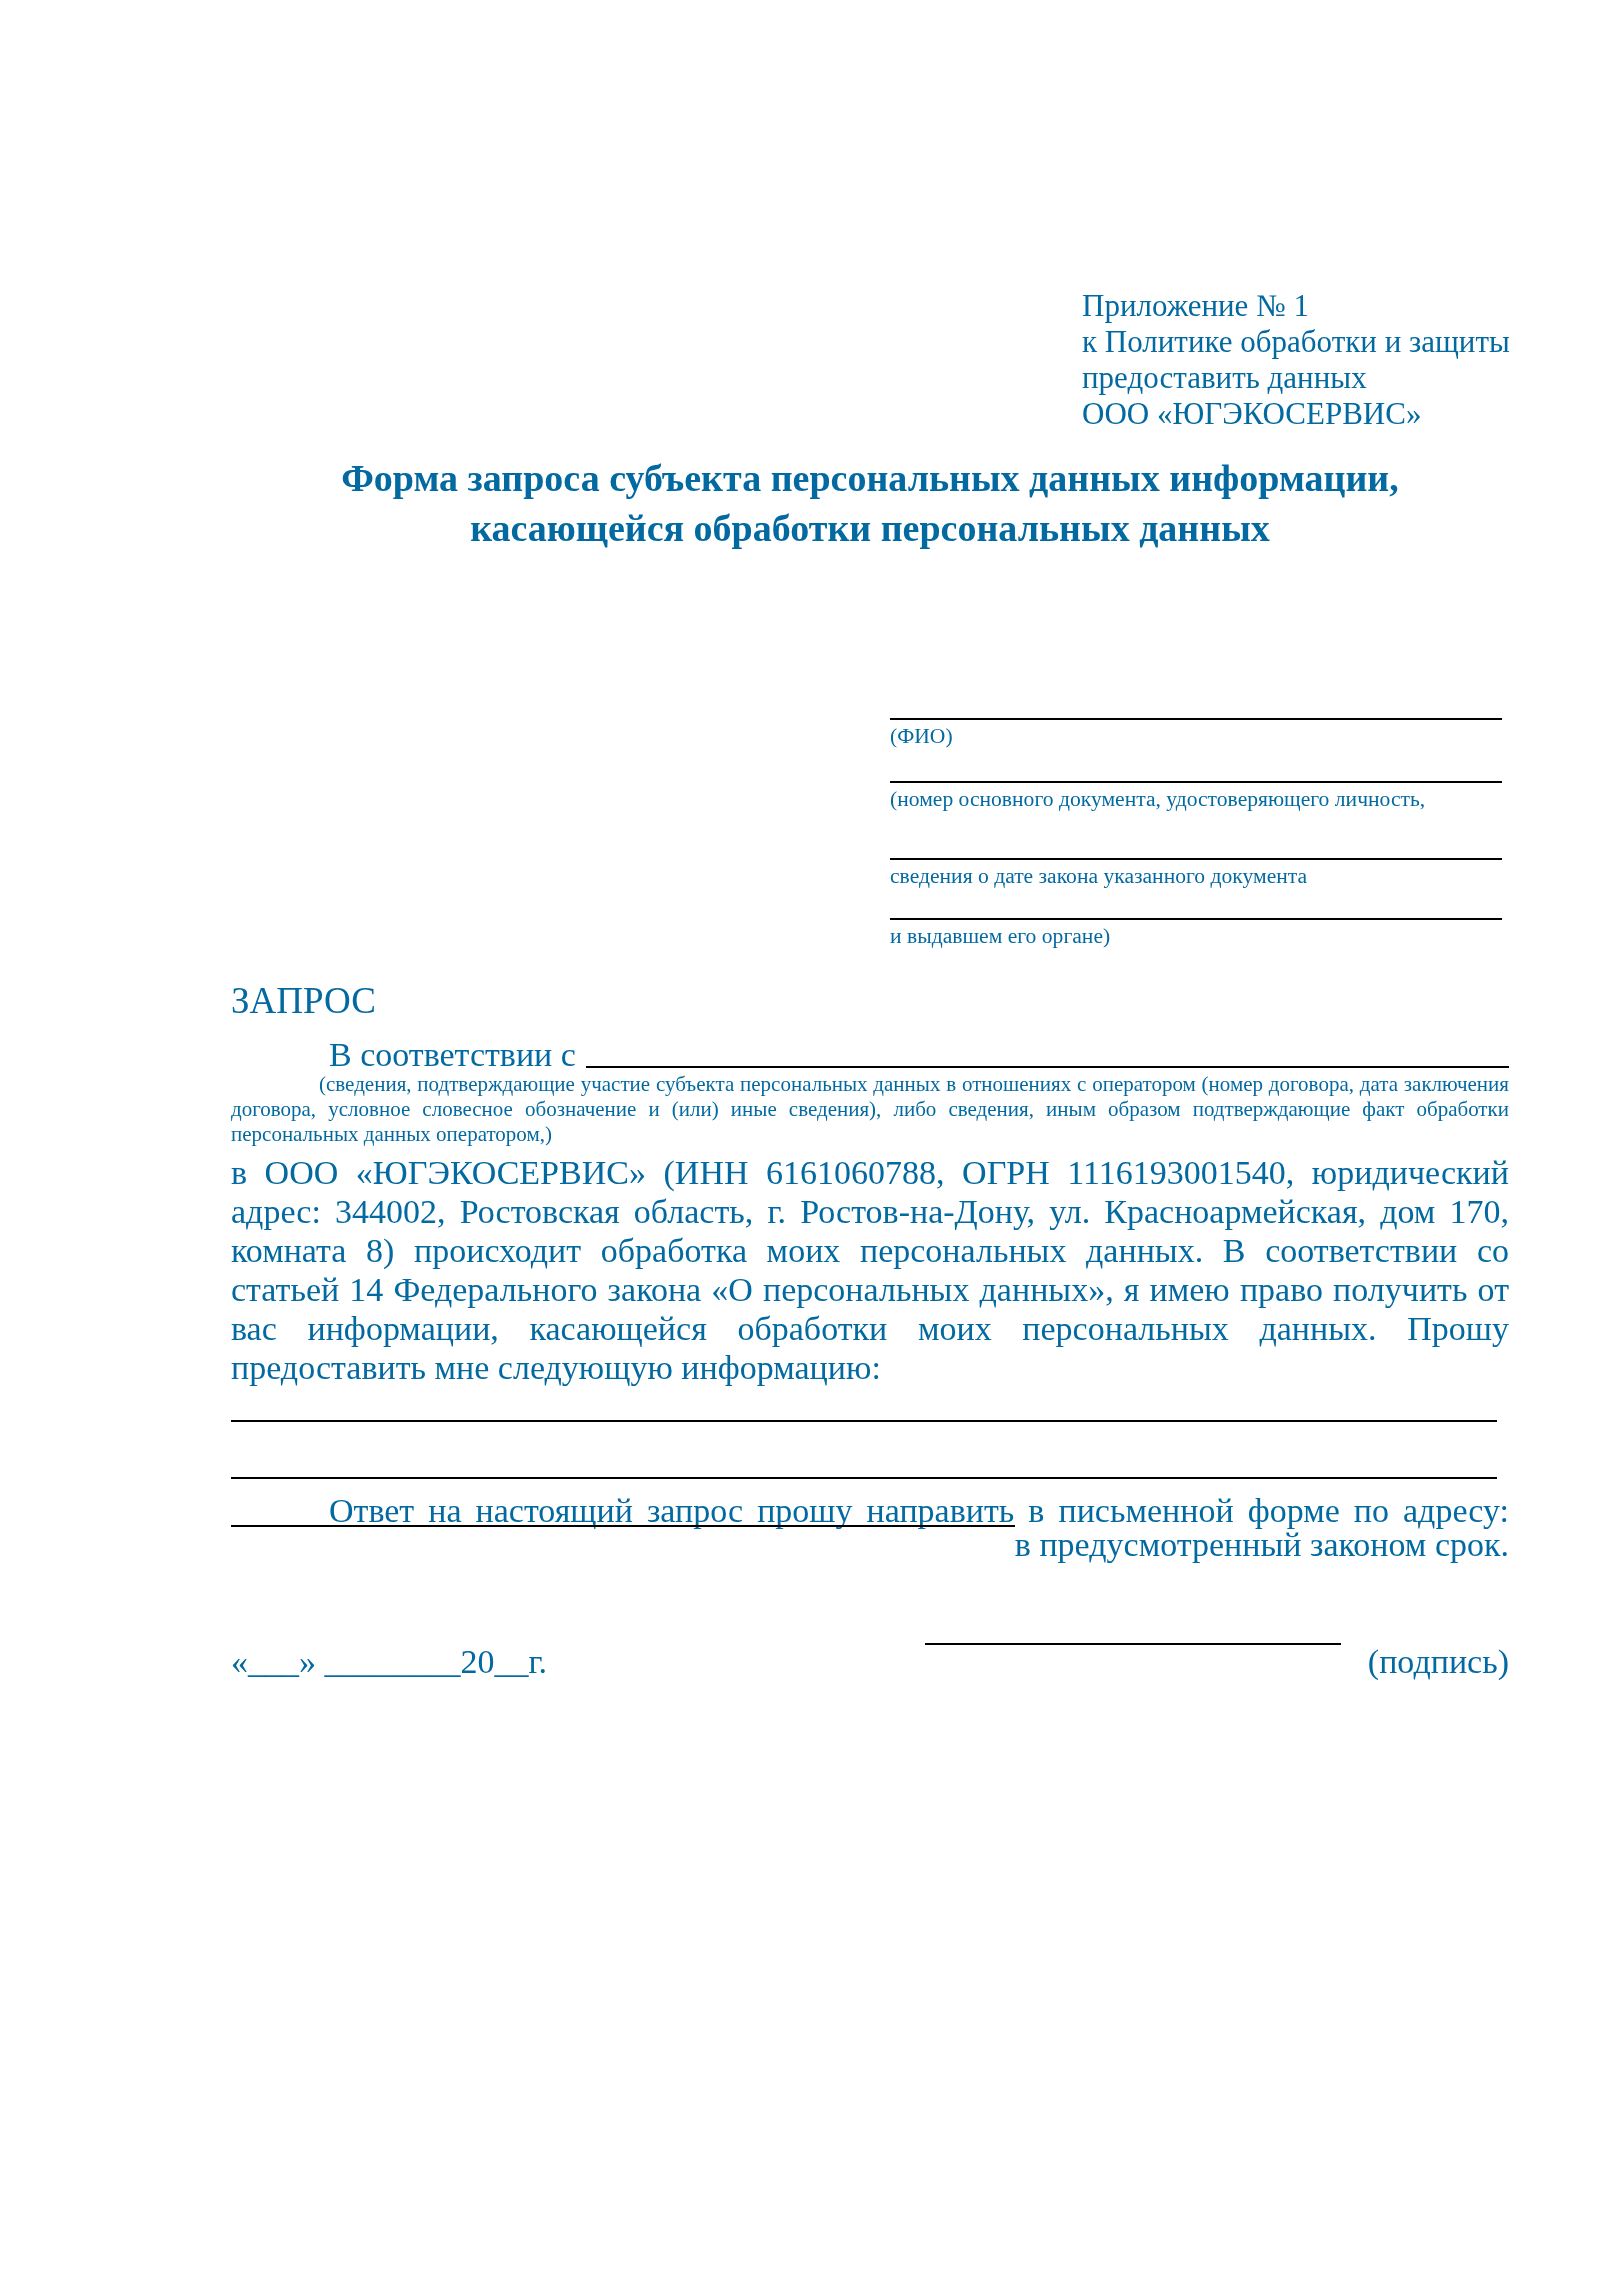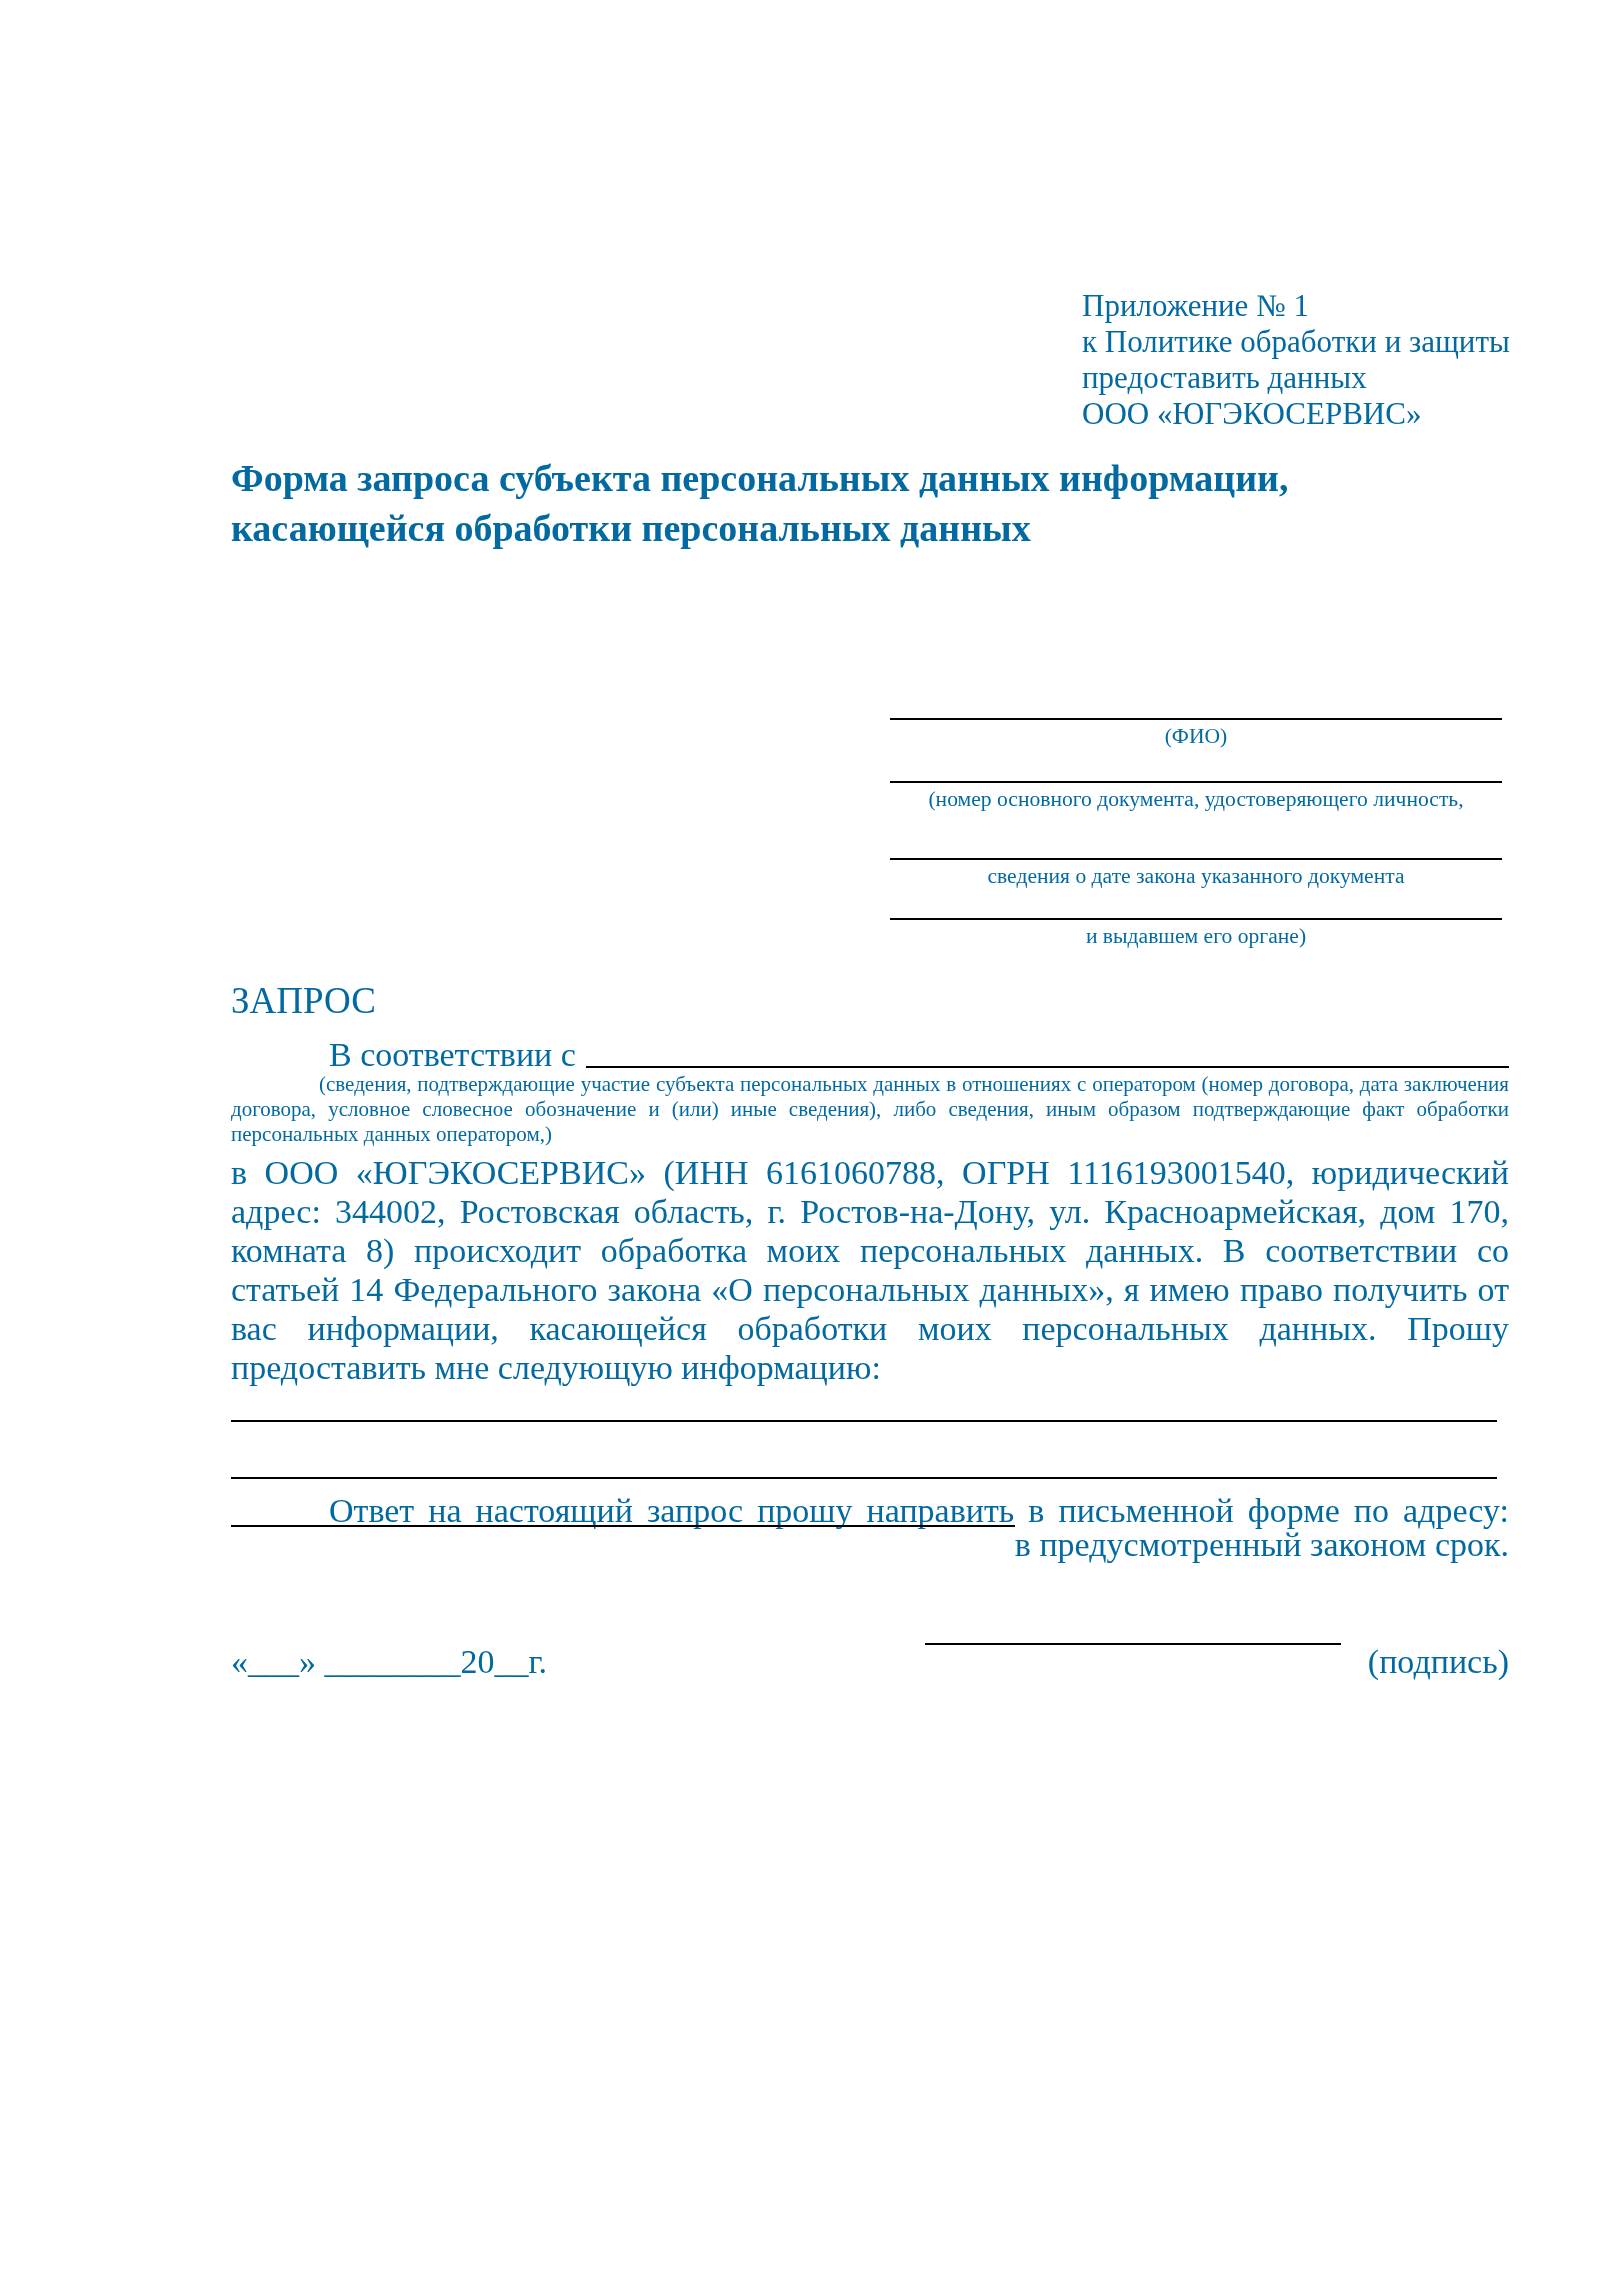--- a/index.html
+++ b/index.html
@@ -23,20 +23,21 @@
     top: 288px;
     font-size: 31px;
     line-height: 36px;
     white-space: nowrap;
   }
 
   .doc-title {
     left: 231px;
     top: 453px;
     width: 1278px;
+    text-align: center;
     font-weight: bold;
     font-size: 38px;
     line-height: 50px;
   }
 
   .addressee {
     left: 890px;
     top: 585px;
     width: 612px;
     font-size: 34px;
@@ -46,21 +47,21 @@
   .field {
     left: 890px;
     width: 612px;
   }
   .field-line {
     border-top: 2.9px solid #000000;
     height: 0;
   }
   .field-caption {
     margin-top: 4.9px;
-    text-align: center;
+    text-align: left;
     font-size: 21.6px;
     line-height: 23.5px;
   }
 
   .zapros-heading {
     left: 231px;
     top: 980px;
     width: 1278px;
     text-align: left;
     font-size: 37px;

